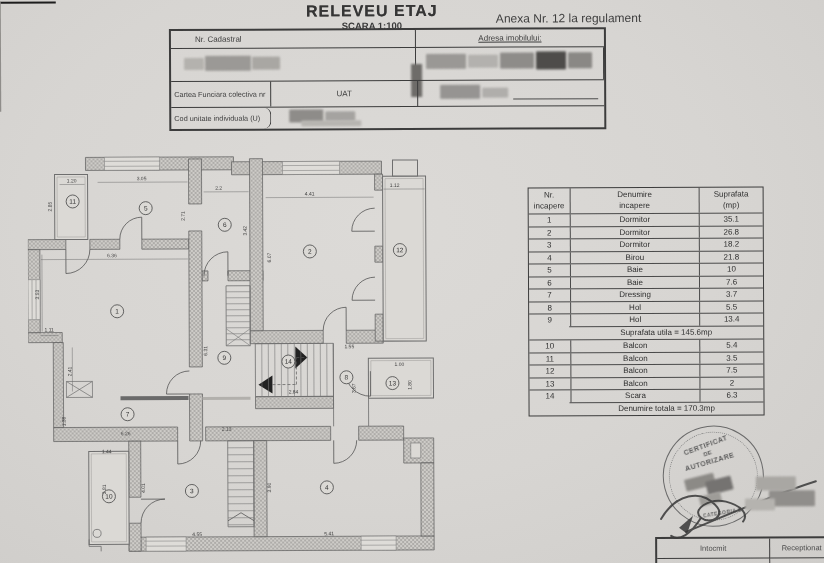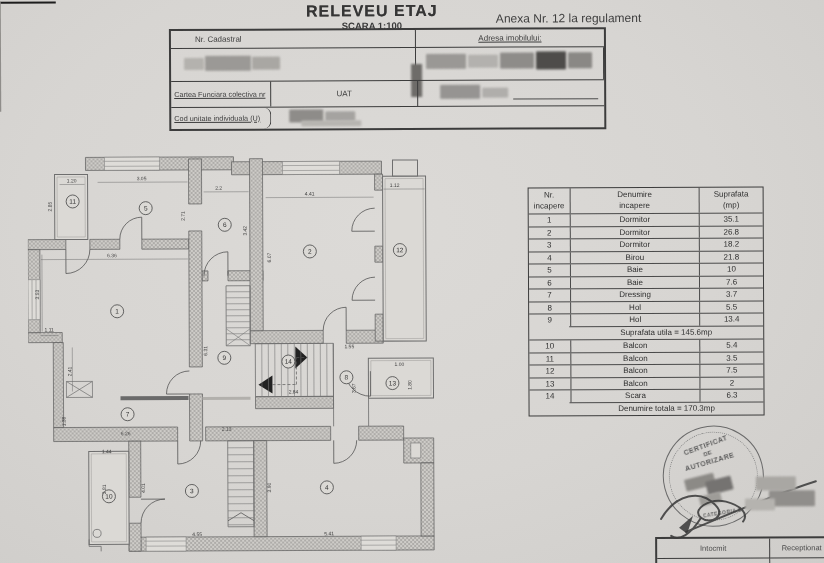--- a/index.html
+++ b/index.html
@@ -18,21 +18,21 @@
 
   
   .cad{position:absolute;left:170px;top:28px;width:433px;border:2px solid #3c3c3c;font-size:8px;}
   .cad-row{display:grid;position:relative;border-top:1px solid #3c3c3c;}
   .cad-row:first-child{border-top:none;}
   .r12{grid-template-columns:245px 1fr;}
   .r34{grid-template-columns:100px 147px 1fr;}
   .cad-cell{position:relative;border-right:1px solid #3c3c3c;display:flex;align-items:center;}
   .cad-cell:last-child{border-right:none;text-decoration:underline;}
   .lab-left{padding-left:24px;}
-  .lab-tight{padding-left:3px;font-size:7.3px;text-decoration:underline;}
+  .lab-tight{padding-left:3px;font-size:7.3px;}
   .lab-center{justify-content:center;}
   .h17{height:17px;} .h32{height:32px;} .h25{height:25px;} .h21{height:21px;border-radius:7px;}
   .blurblk{position:absolute;border-radius:1px;filter:blur(1.2px);}
   .divider-blob{position:absolute;left:240px;top:16px;width:11px;height:33px;background:#6e6c69;filter:blur(.8px);}
   .sigline{position:absolute;height:1px;background:#4c4c4c;}
 
   
   .legend{position:absolute;left:528px;top:188px;width:234px;border:1.5px solid #3c3c3c;font-size:8px;color:#2f2f2f;}
   .lg-row{display:grid;grid-template-columns:42px 129px 1fr;border-top:1px solid #4a4a4a;}
   .lg-row:first-child{border-top:none;}

